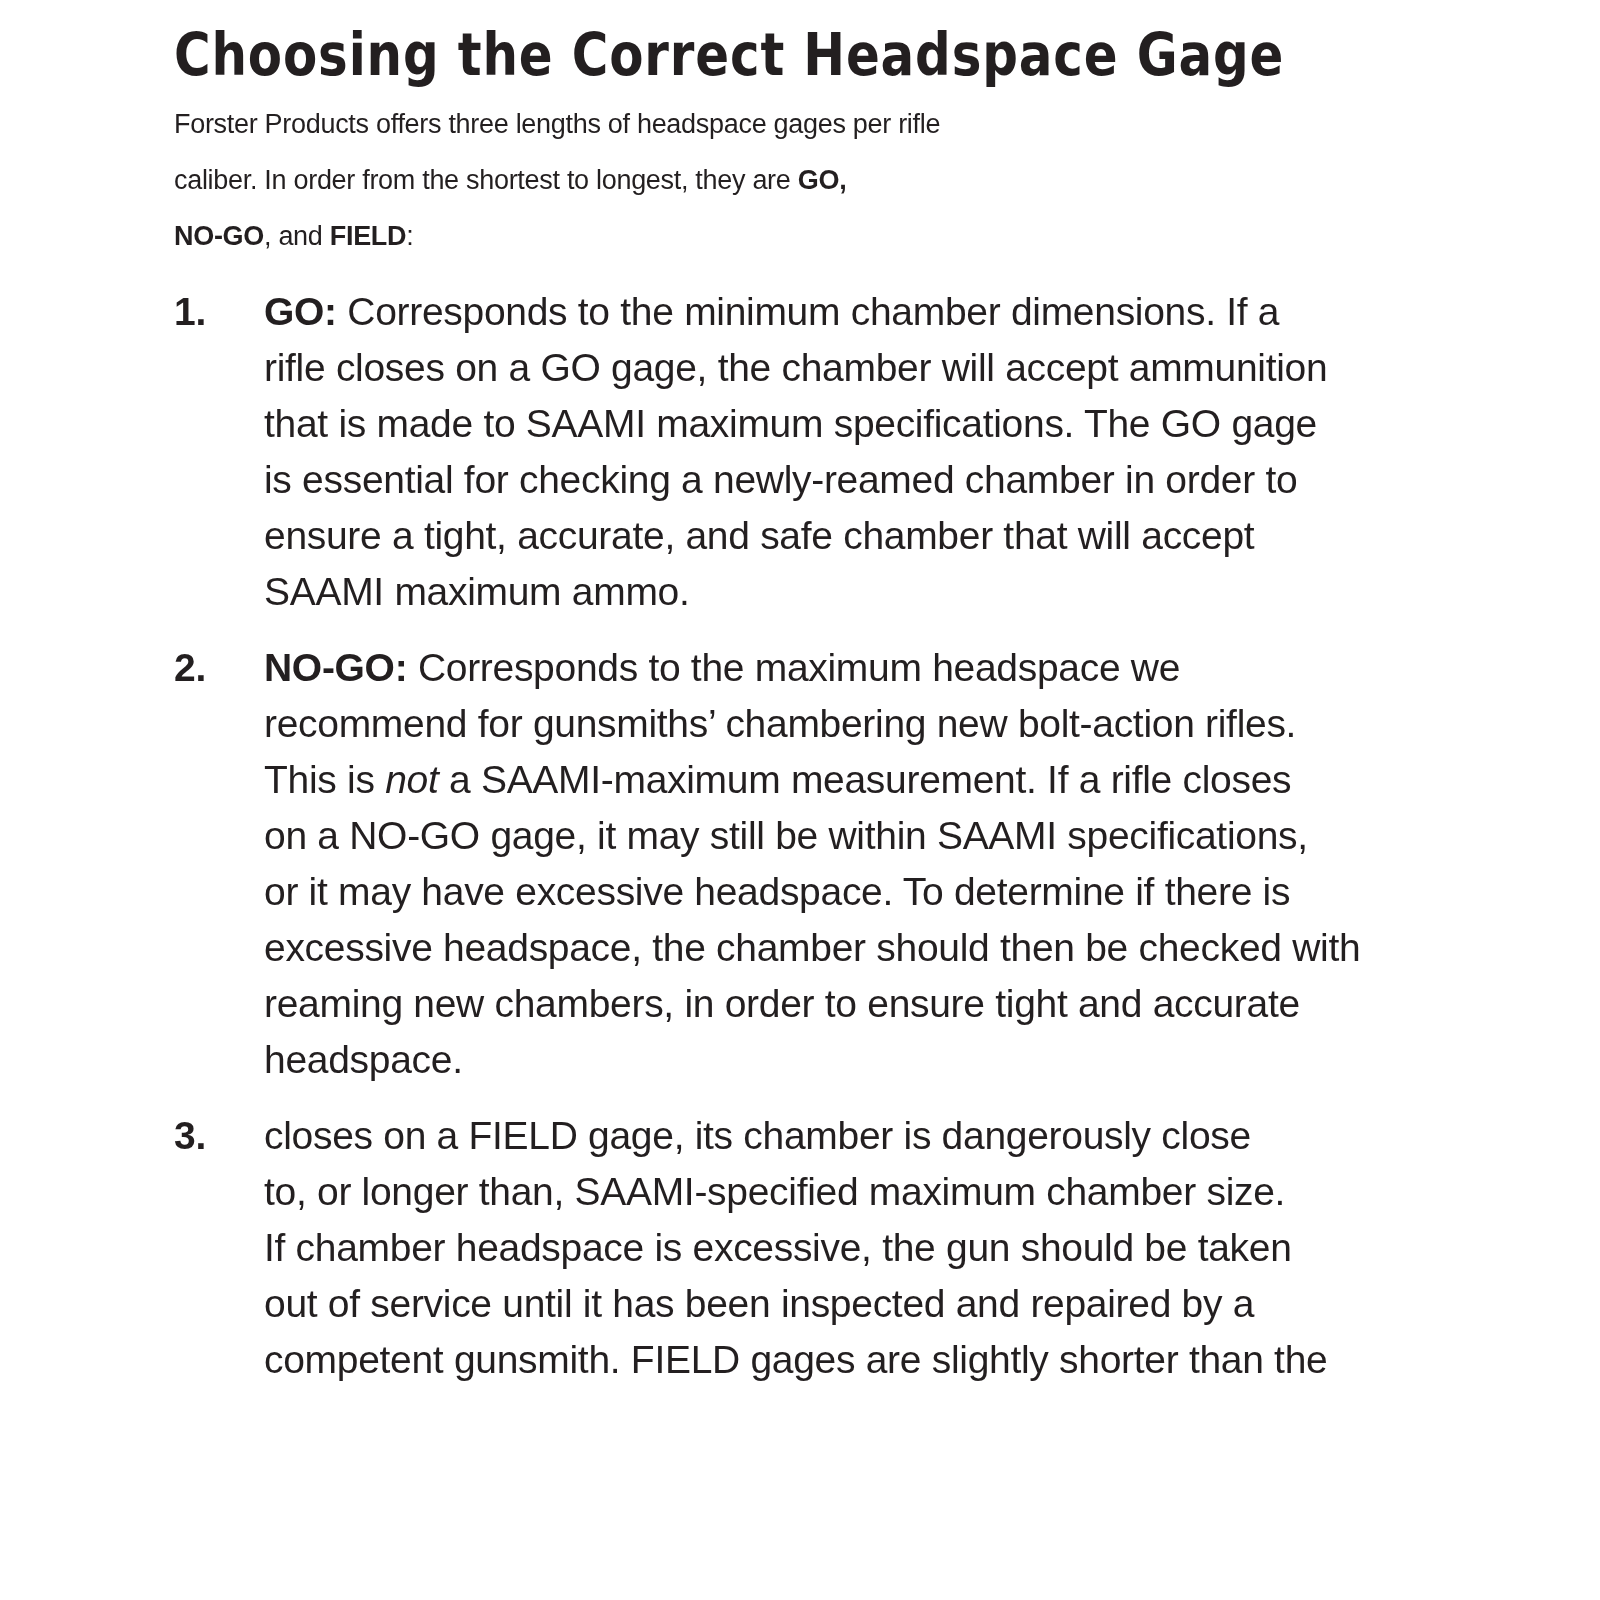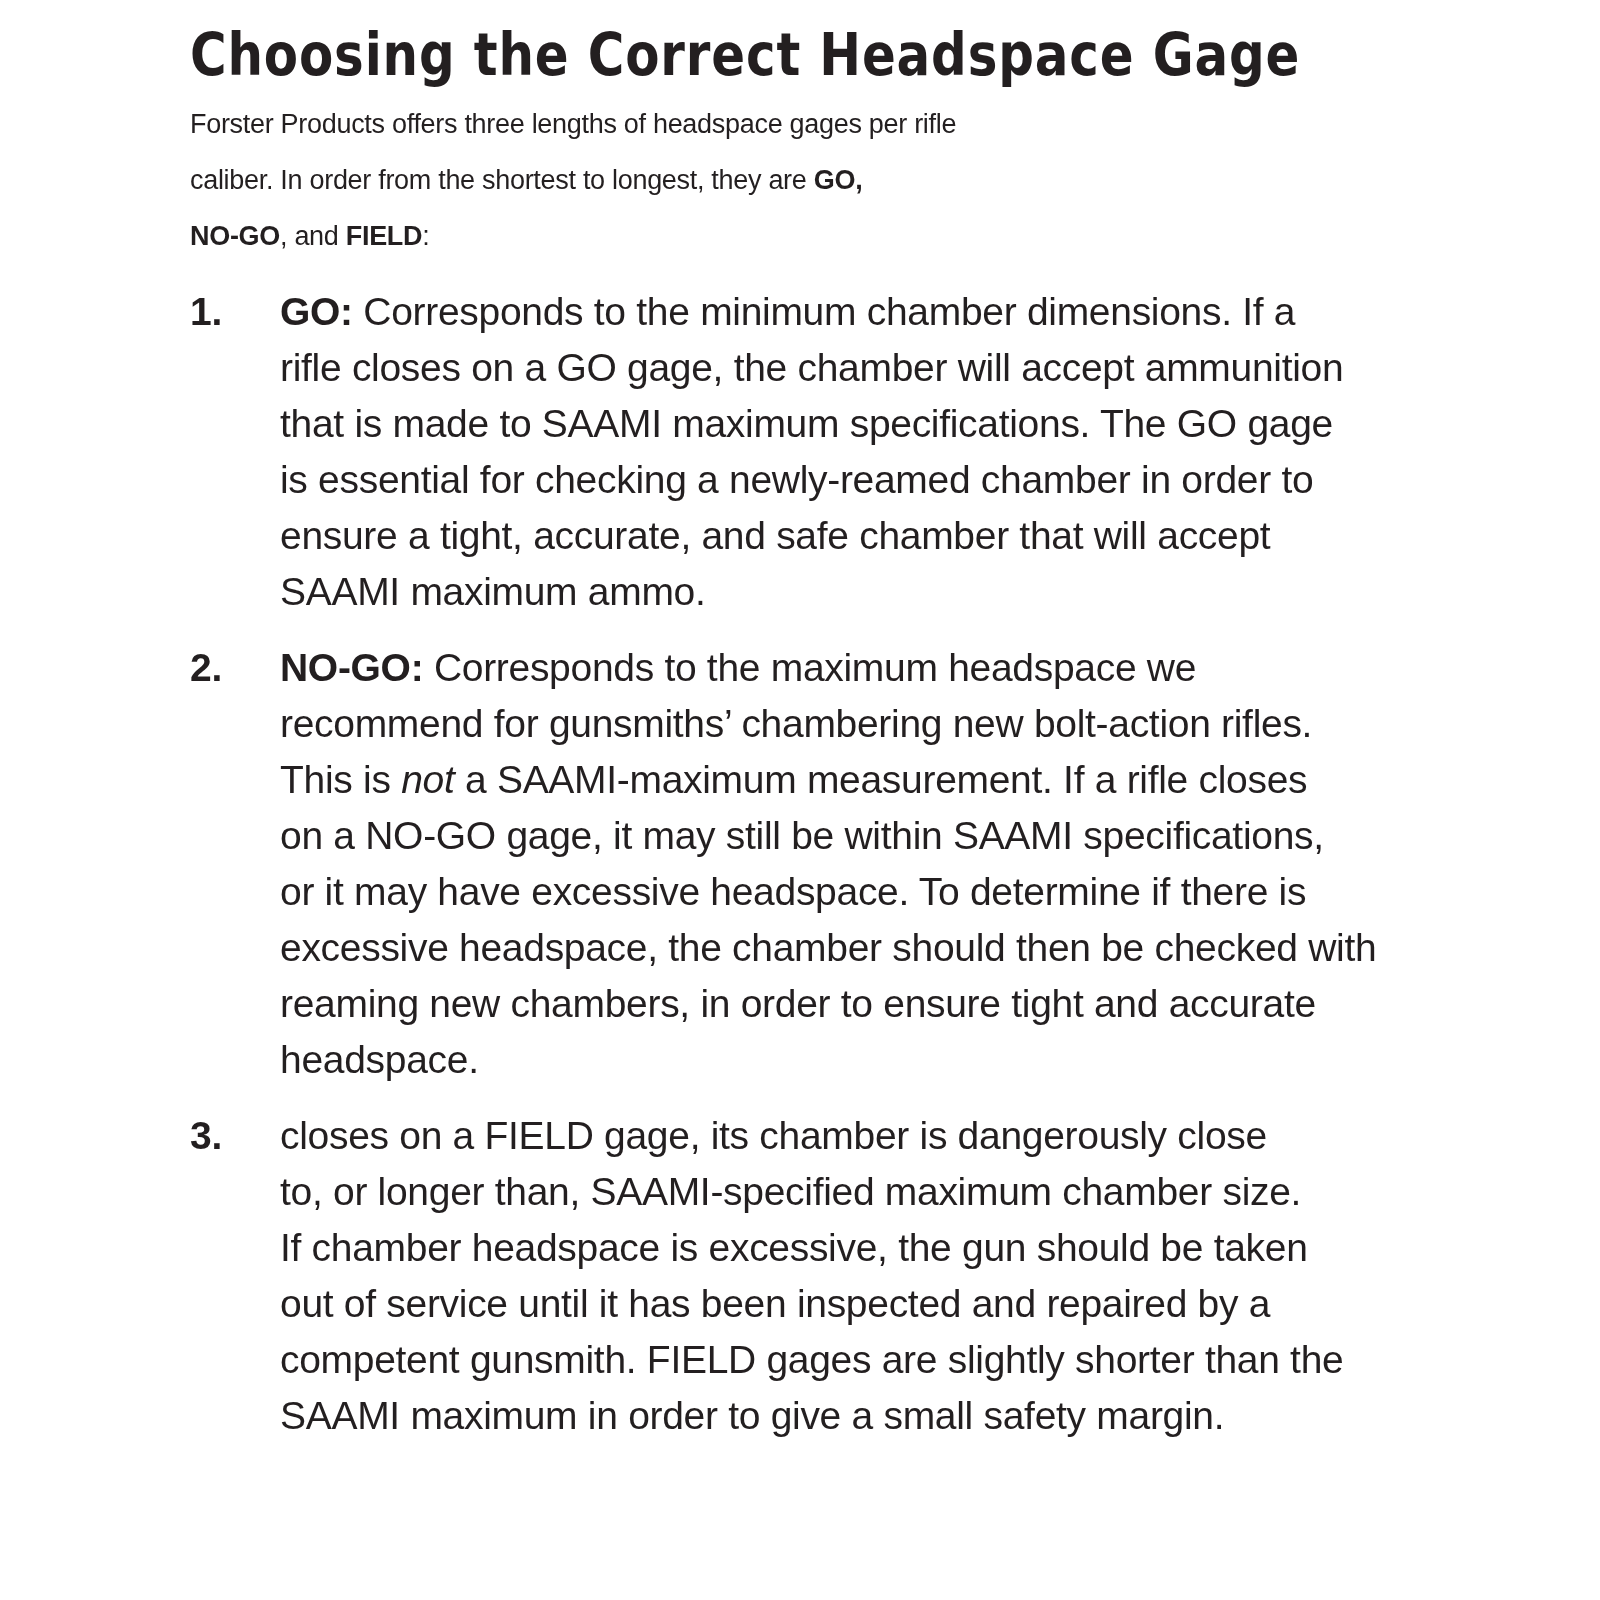--- a/index.html
+++ b/index.html
@@ -10,21 +10,21 @@
     body {
       width: 1600px;
       height: 1600px;
       position: relative;
       overflow: hidden;
       color: #231f20;
       font-family: "Liberation Sans", "DejaVu Sans", sans-serif;
     }
     .page {
       position: absolute;
-      left: 190px;
+      left: 174px;
       top: 14px;
       width: 1260px;
     }
     .title {
       font-family: "DejaVu Sans", "Liberation Sans", sans-serif;
       font-weight: bold;
       font-size: 58px;
       line-height: 82px;
       margin: 0;
       letter-spacing: 1px;
@@ -103,15 +103,14 @@
     <span class="line">headspace.</span>
   </div>
 
   <div class="item">
     <span class="num">3.</span>
     <span class="line">closes on a FIELD gage, its chamber is dangerously close</span>
     <span class="line">to, or longer than, SAAMI-specified maximum chamber size.</span>
     <span class="line">If chamber headspace is excessive, the gun should be taken</span>
     <span class="line">out of service until it has been inspected and repaired by a</span>
     <span class="line">competent gunsmith. FIELD gages are slightly shorter than the</span>
-    <span class="line">SAAMI maximum in order to give a small safety margin.</span>
   </div>
 </div>
 
 </body></html>

